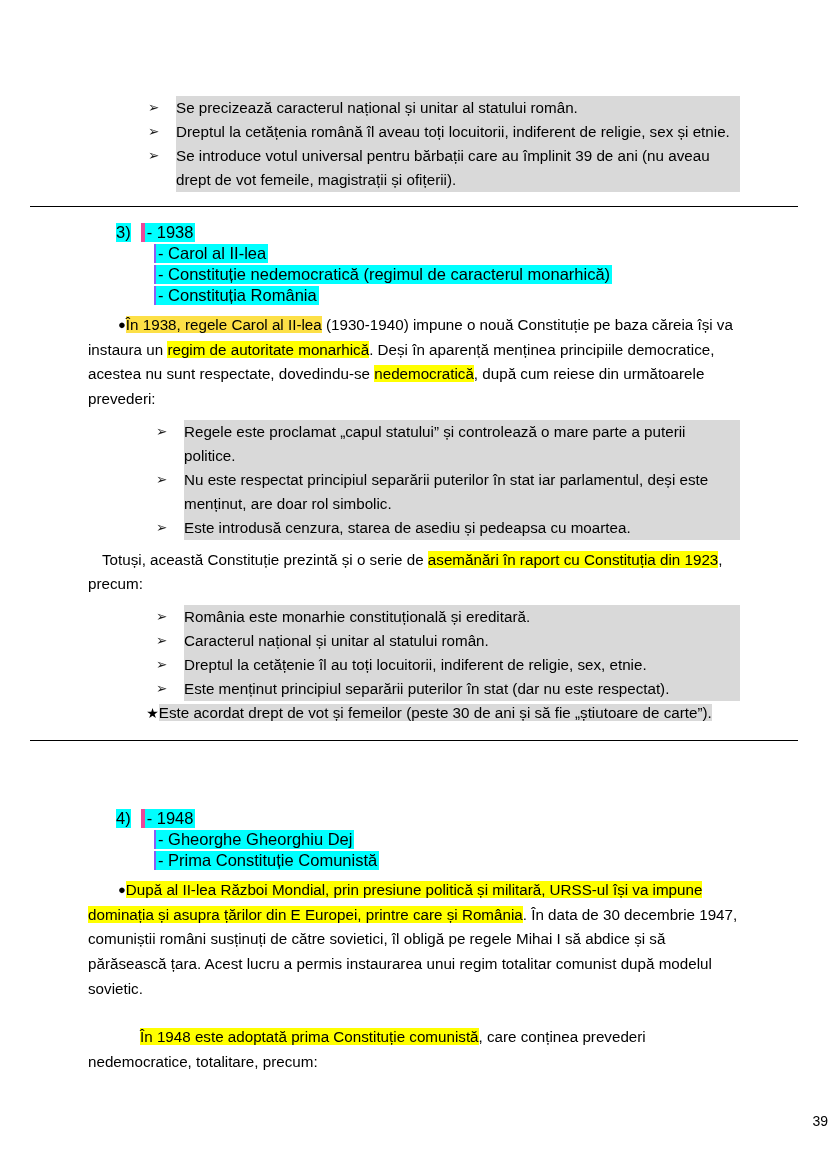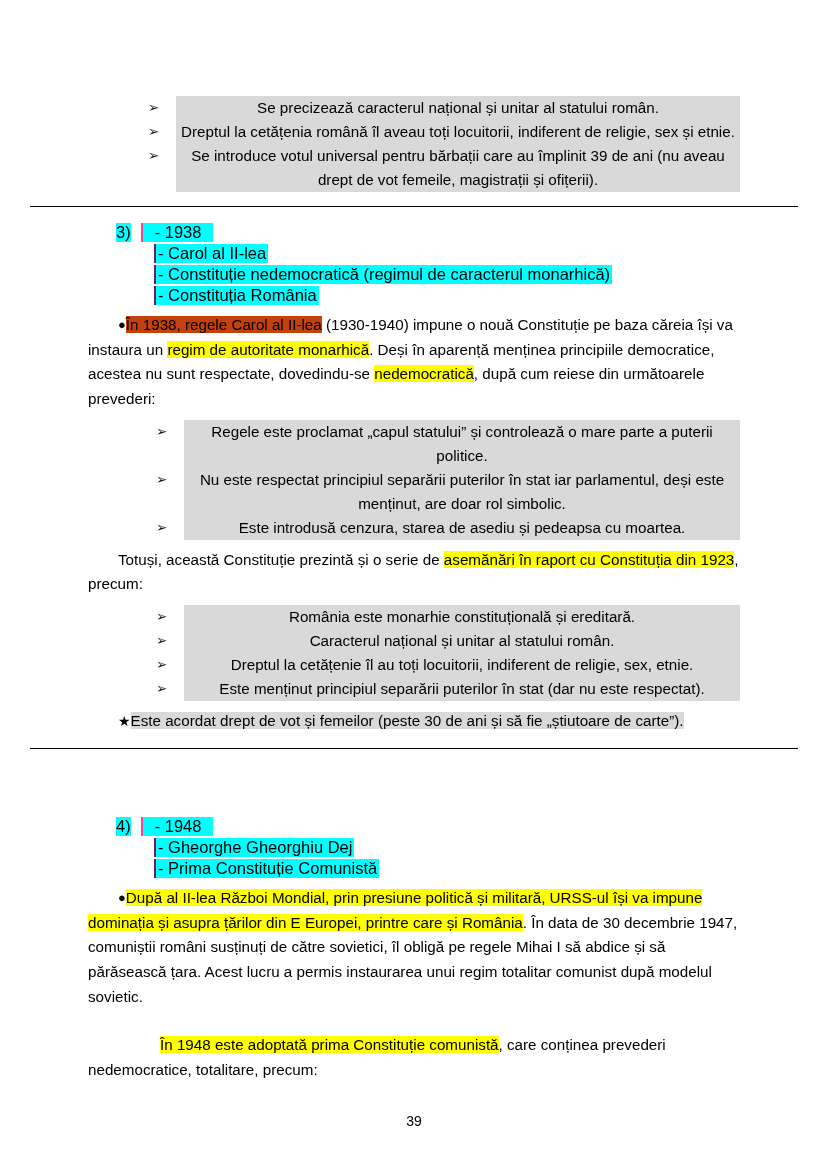--- a/index.html
+++ b/index.html
@@ -37,28 +37,27 @@
     flex: 0 0 auto;
     width: 28px;
     text-align: left;
     color: #1a1a1a;
     font-size: 13.5px;
     padding-top: 1px;
   }
   .arrow-item .txt {
     flex: 1 1 auto;
     background: #d9d9d9;
-    text-align: center;
   }
   .indent-l1 { margin-left: 60px; }
   .indent-l2 { margin-left: 68px; }
 
   
   .hl-yellow { background: #ffff00; text-align: center; }
-  .hl-cyan   { background: #c2410c; }
+  .hl-cyan   { background: #fde047; }
   .hl-grey   { background: #d9d9d9; }
 
   hr.sep {
     border: none;
     border-top: 1px solid #000000;
     margin: 14px 0 14px -58px;
     width: calc(100% + 116px);
   }
 
   
@@ -74,30 +73,30 @@
   }
   .sec-head-row {
     display: flex;
     align-items: baseline;
   }
   .sec-title {
     display: inline-block;
     font-size: 16.5px;
     background: #00ffff;
     margin-left: 10px;
-    padding: 0 12px;
-    border-left: 2px solid #ec4899;
+    padding: 0 2px;
+    border-left: 4px solid #ec4899;
   }
   .sec-sub {
     display: block;
     font-size: 16.5px;
     background: #00ffff;
     margin-left: 66px;
     padding: 0 2px;
-    border-left: 2px solid #701a75;
+    border-left: 2px solid #8b5cf6;
     width: fit-content;
     margin-top: 2px;
   }
   .body-para {
     font-size: 15.2px;
     line-height: 1.62;
     margin: 8px 0 0 0;
     text-align: left;
   }
   .body-para .lead-dot {
@@ -107,28 +106,29 @@
     font-size: 13px;
     vertical-align: 1px;
   }
   .star {
     font-size: 14px;
   }
   .star-line {
     font-size: 15.2px;
     line-height: 1.58;
     margin-left: 30px;
-    margin-top: 8px;
+    margin-top: 0;
+    text-align: center;
   }
   .page-number {
     position: absolute;
     left: 0;
     right: 0;
     bottom: 42px;
-    text-align: center;
+    text-align: right;
     font-size: 14px;
   }
   .spacer-lg { height: 38px; }
   .spacer-md { height: 16px; }
   .spacer-sm { height: 8px; }
 </style>
 </head>
 <body>
 
 <div class="page">
@@ -175,21 +175,21 @@
       <span class="marker">➢</span>
       <span class="txt">Nu este respectat principiul separării puterilor în stat iar parlamentul, deși este menținut, are doar rol simbolic.</span>
     </li>
     <li class="arrow-item">
       <span class="marker">➢</span>
       <span class="txt">Este introdusă cenzura, starea de asediu și pedeapsa cu moartea.</span>
     </li>
   </ul>
 
   <p class="body-para">
-    <span style="margin-left:30px">Totuși, această Constituție prezintă și o serie de </span><span class="hl-yellow">asemănări în raport cu Constituția din 1923</span><span>, precum:</span>
+    <span style="margin-left:14px">Totuși, această Constituție prezintă și o serie de </span><span class="hl-yellow">asemănări în raport cu Constituția din 1923</span><span>, precum:</span>
   </p>
 
   <div class="spacer-sm"></div>
 
   <ul class="arrow-list indent-l2">
     <li class="arrow-item">
       <span class="marker">➢</span>
       <span class="txt">România este monarhie constituțională și ereditară.</span>
     </li>
     <li class="arrow-item">
@@ -223,17 +223,17 @@
     <span class="sec-sub">- Prima Constituție Comunistă</span>
   </div>
 
   <p class="body-para">
     <span class="lead-dot dot">●</span><span class="hl-yellow">După al II-lea Război Mondial, prin presiune politică și militară, URSS-ul își va impune dominația și asupra țărilor din E Europei, printre care și România</span><span>. În data de 30 decembrie 1947, comuniștii români susținuți de către sovietici, îl obligă pe regele Mihai I să abdice și să părăsească țara. Acest lucru a permis instaurarea unui regim totalitar comunist după modelul sovietic.</span>
   </p>
 
   <div class="spacer-md"></div>
 
   <p class="body-para">
-    <span style="margin-left:72px" class="hl-yellow">În 1948 este adoptată prima Constituție comunistă</span><span>, care conținea prevederi nedemocratice, totalitare, precum:</span>
+    <span style="margin-left:52px" class="hl-yellow">În 1948 este adoptată prima Constituție comunistă</span><span>, care conținea prevederi nedemocratice, totalitare, precum:</span>
   </p>
 
   <div class="page-number">39</div>
 </div>
 
 </body></html>

